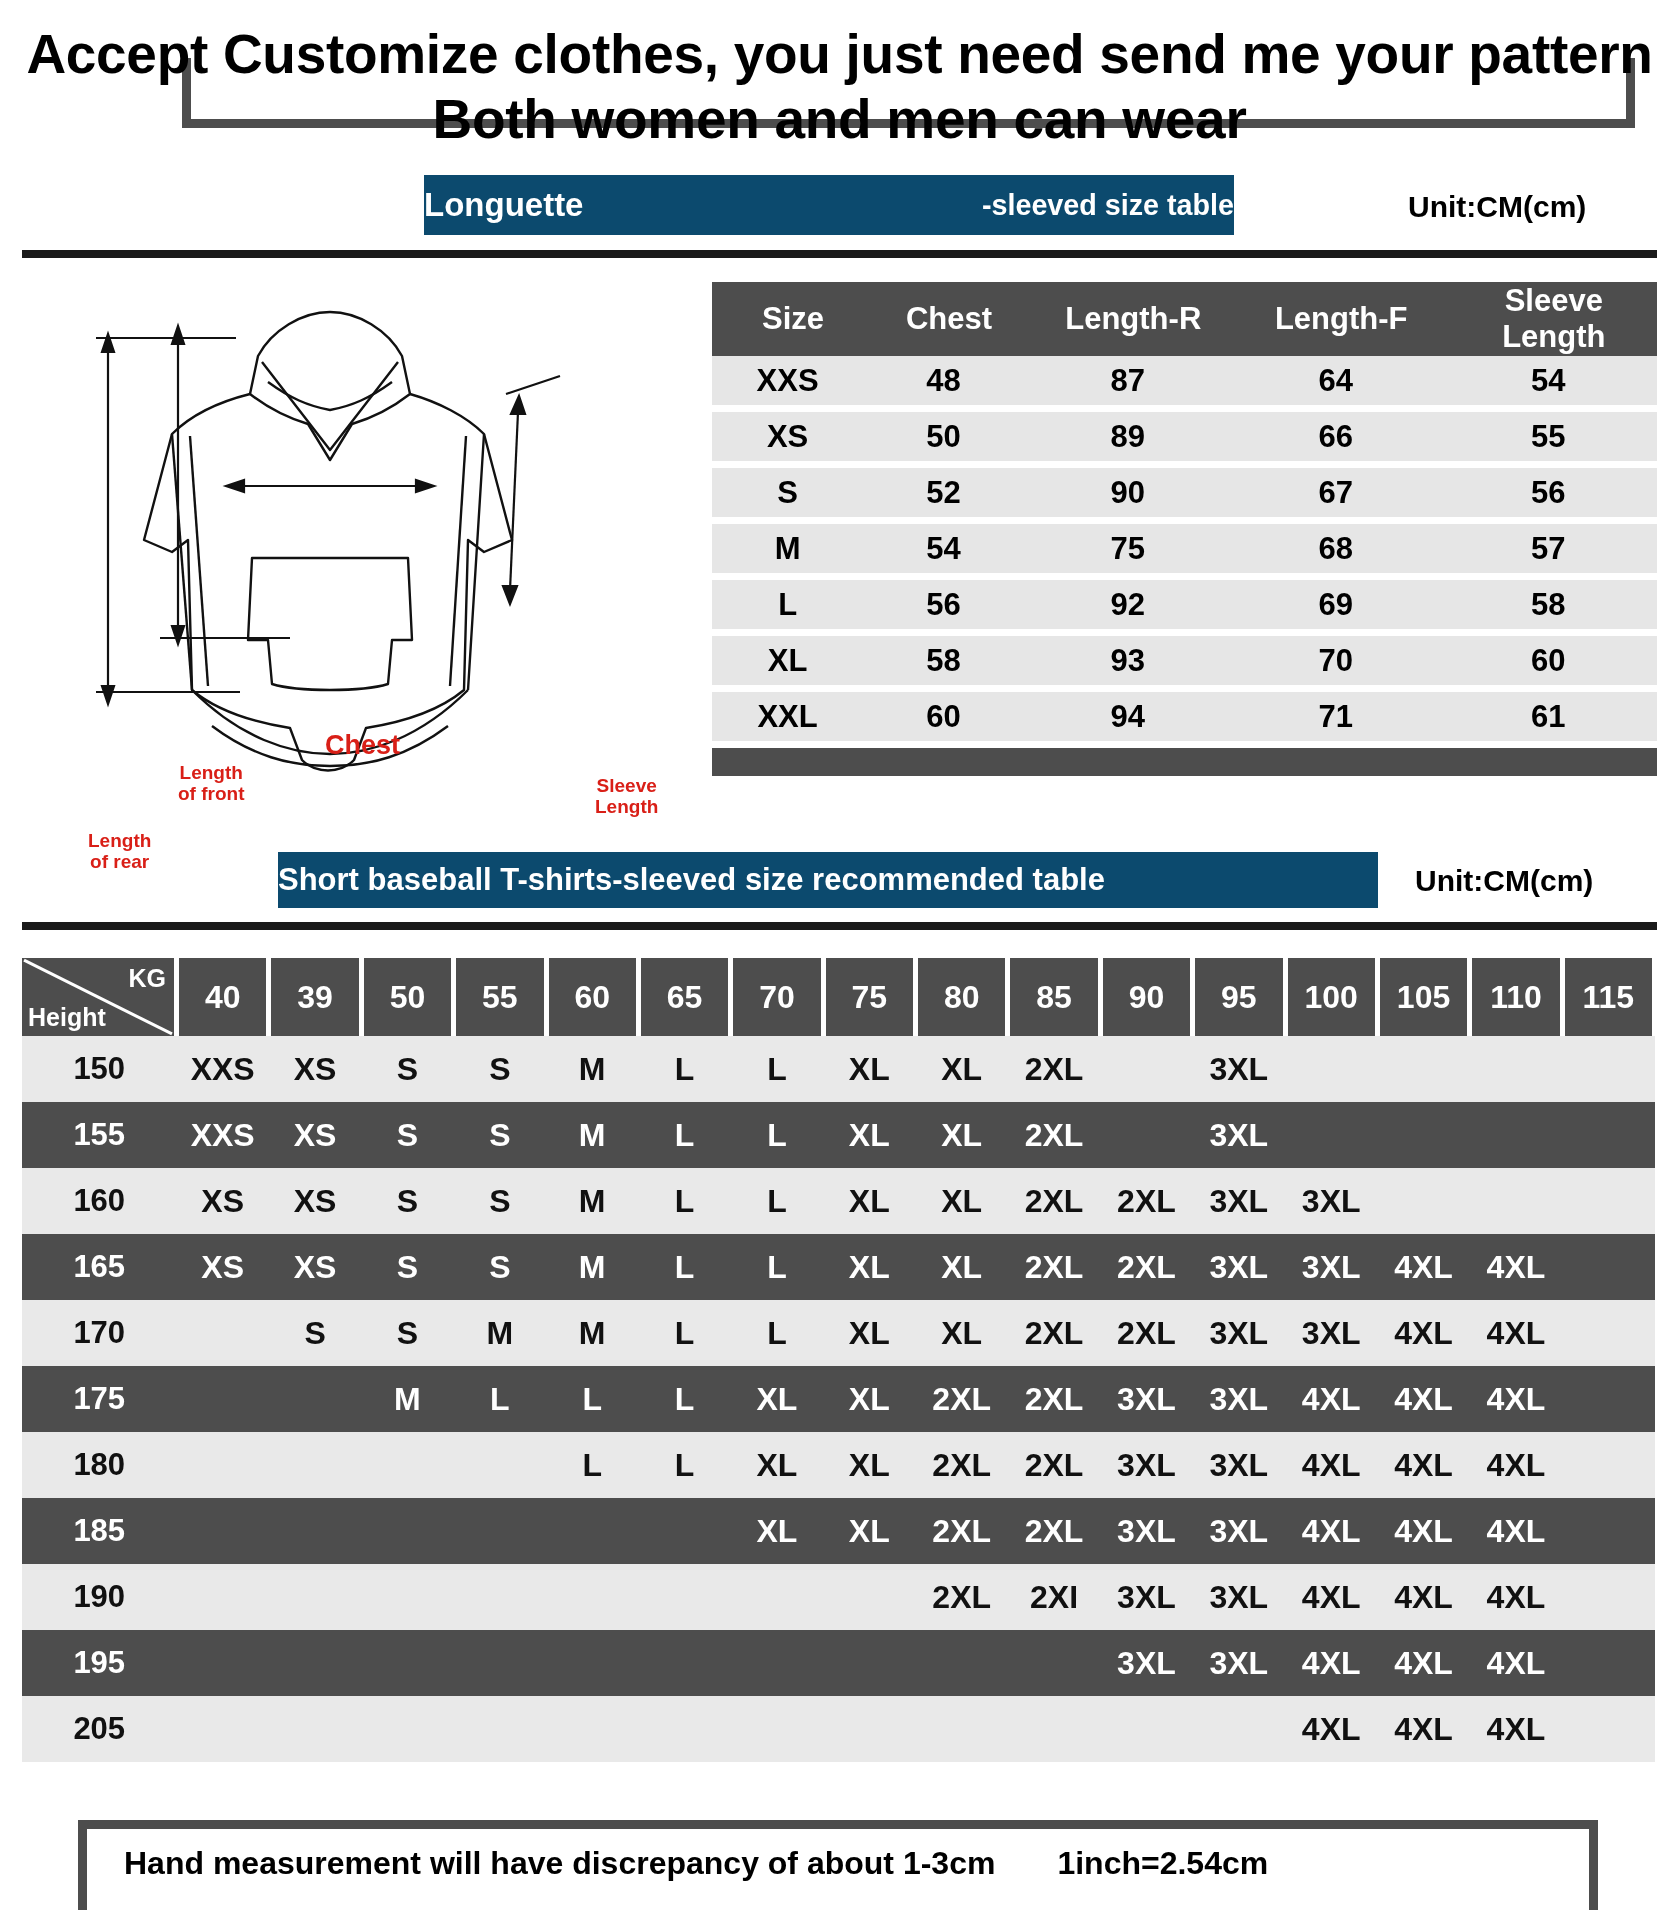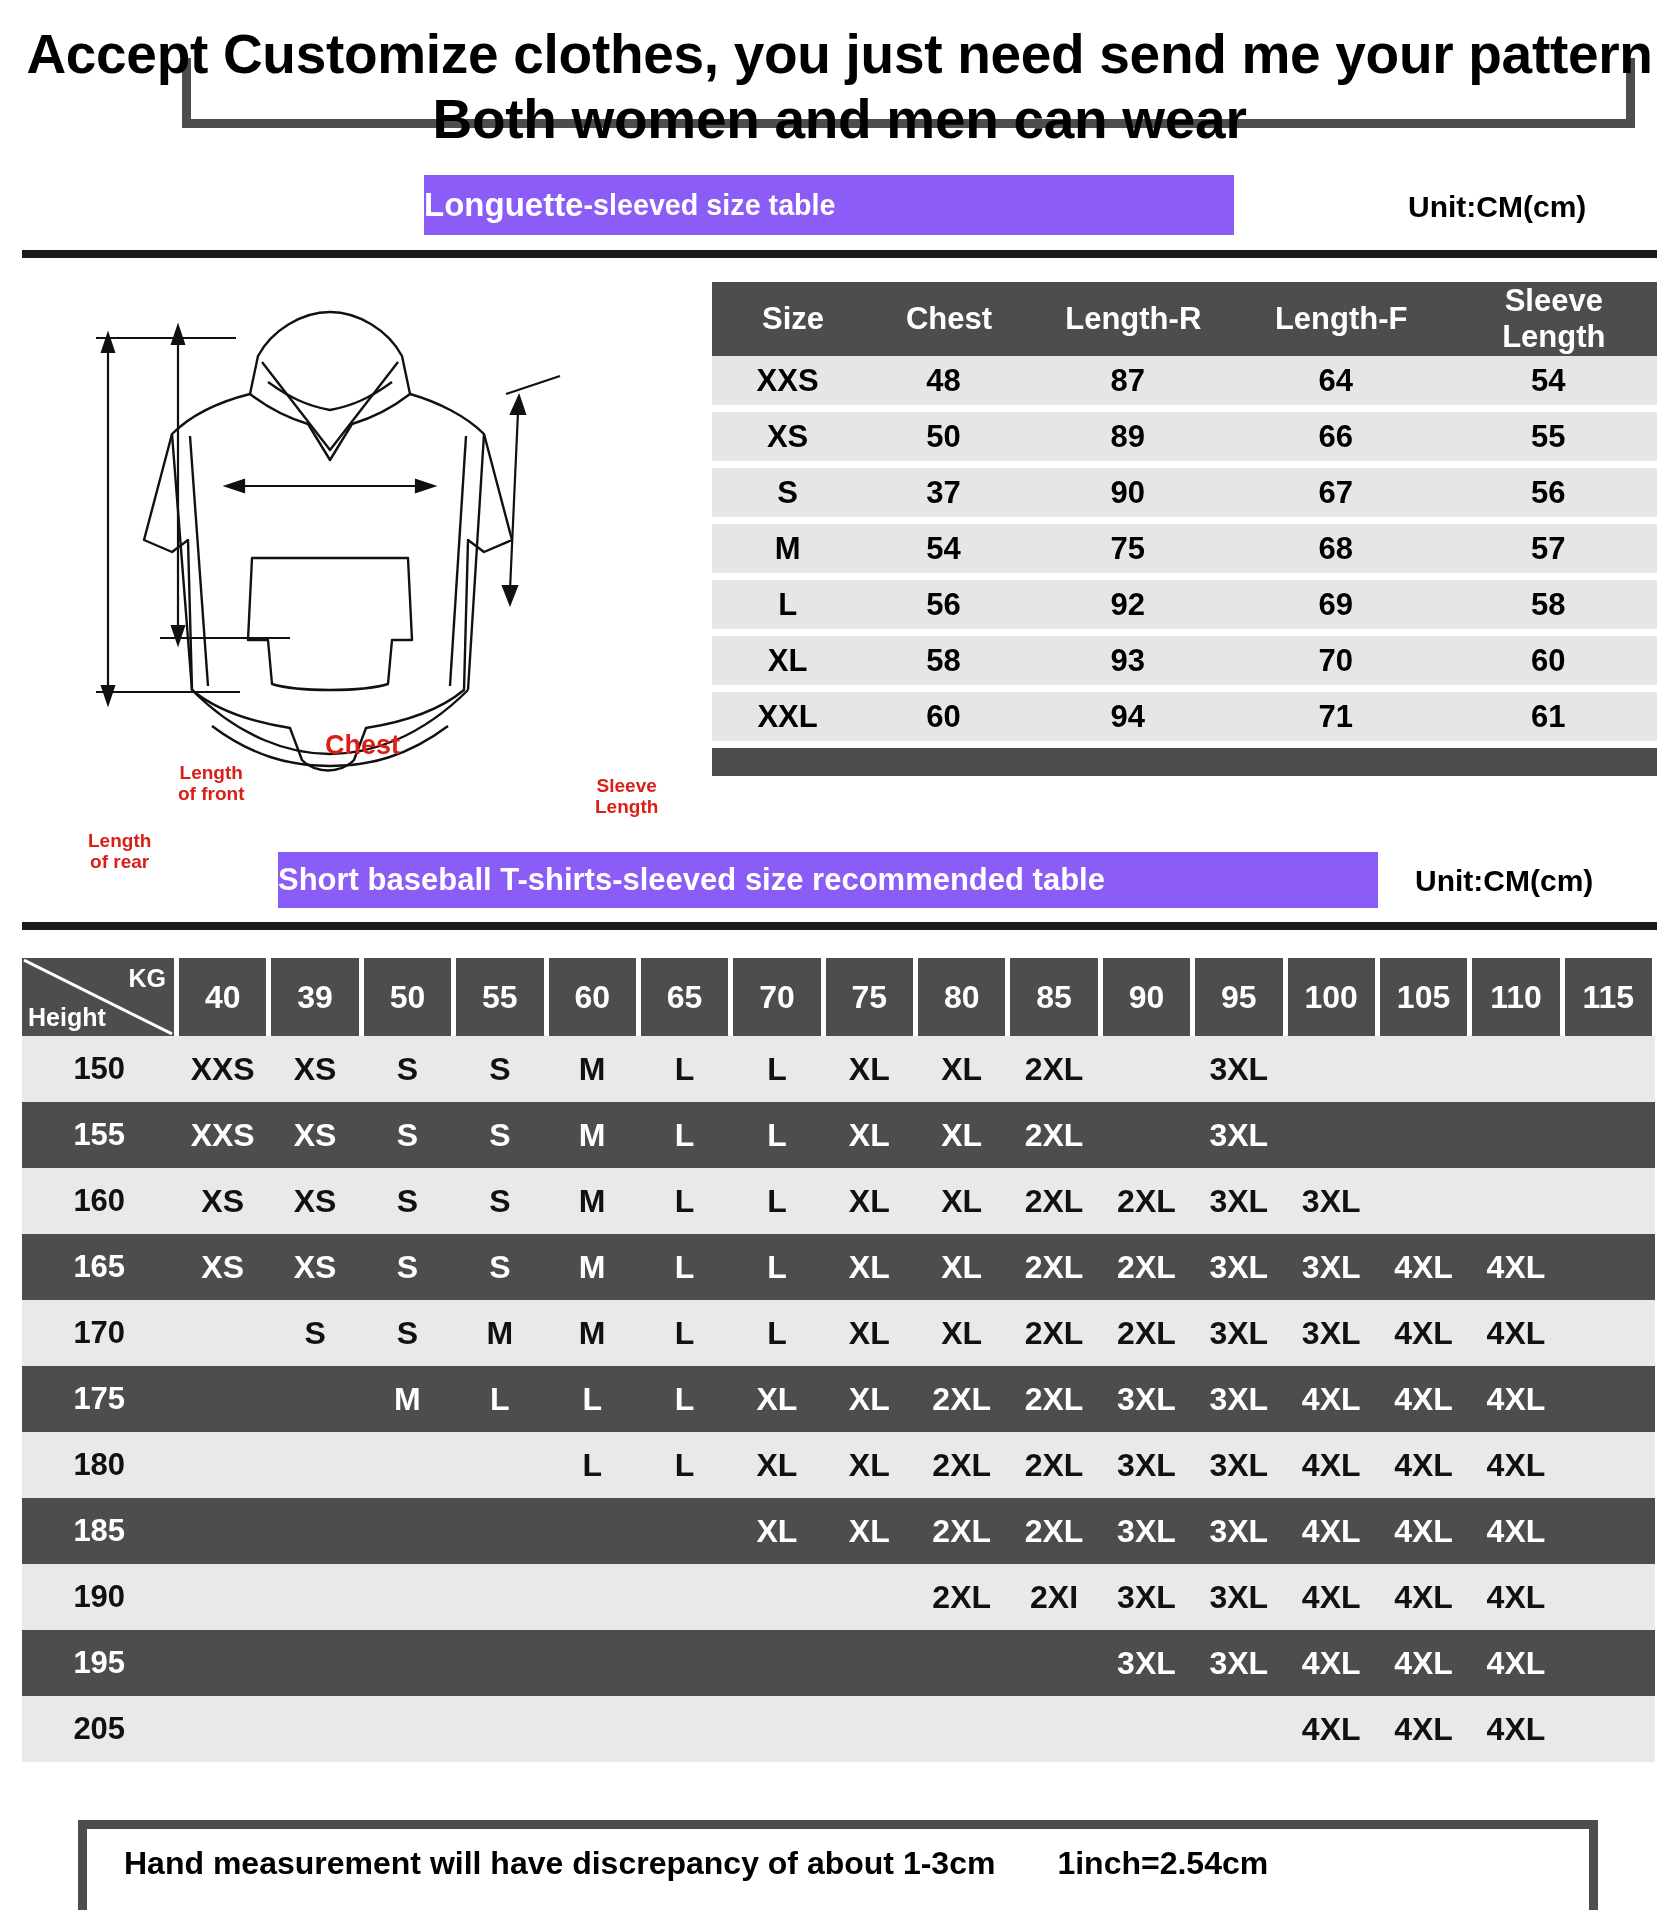--- a/index.html
+++ b/index.html
@@ -25,22 +25,22 @@
   .headline-frame{
     position:absolute;left:182px;top:58px;width:1453px;height:70px;
     border-left:9px solid #4d4d4d;
     border-bottom:9px solid #4d4d4d;
     border-right:9px solid #4d4d4d;
     box-sizing:border-box;
   }
 
   
   .titlebar{
-    position:absolute;background:#8b5cf6;color:#fff;
-    display:flex;align-items:center;justify-content:flex-start;
+    position:absolute;background:#0c4a6e;color:#fff;
+    display:flex;align-items:center;justify-content:space-between;
     font-weight:bold;
   }
   #titlebar-longuette{left:424px;top:175px;width:810px;height:60px;font-size:33px;}
   #titlebar-short{left:278px;top:852px;width:1100px;height:56px;font-size:31px;}
   .tb-strong{font-weight:bold;}
   .tb-light{font-weight:bold;font-size:0.87em;}
 
   .unit{
     position:absolute;font-size:30px;font-weight:bold;white-space:nowrap;
   }
@@ -234,21 +234,21 @@
           </tr>
           <tr>
             <td>XS</td>
             <td>50</td>
             <td>89</td>
             <td>66</td>
             <td>55</td>
           </tr>
           <tr>
             <td>S</td>
-            <td>37</td>
+            <td>52</td>
             <td>90</td>
             <td>67</td>
             <td>56</td>
           </tr>
           <tr>
             <td>M</td>
             <td>54</td>
             <td>75</td>
             <td>68</td>
             <td>57</td>

